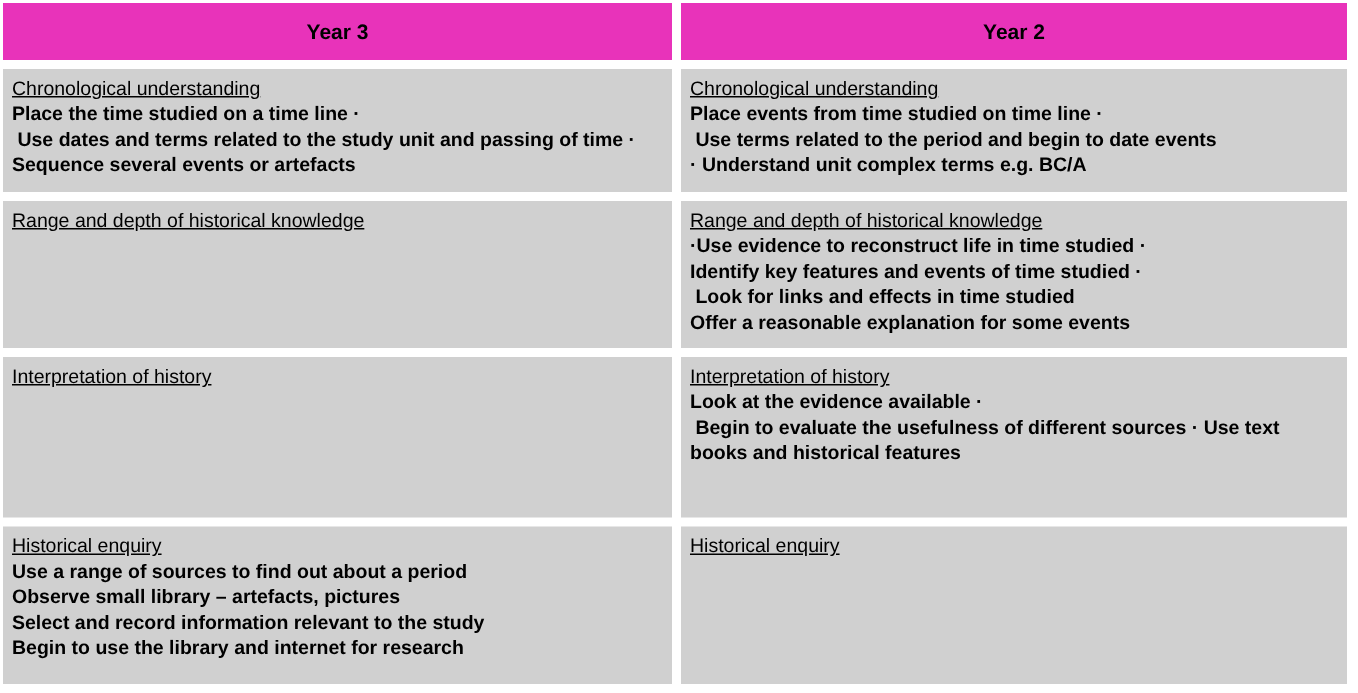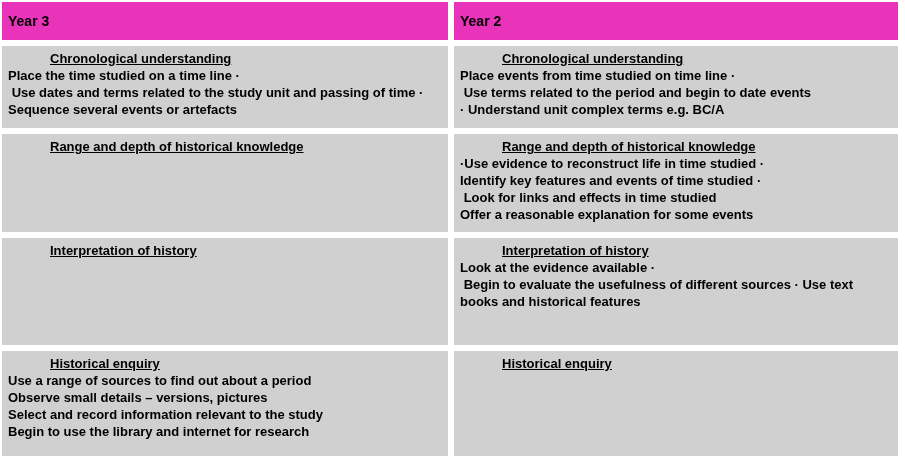--- a/index.html
+++ b/index.html
@@ -32,25 +32,25 @@
     overflow: hidden;
   }
   .header-cell {
     background: var(--header-bg, #E833BA);
     display: flex;
     align-items: center;
     padding: 0 6px;
     font-size: 14px;
     font-weight: bold;
     overflow: hidden;
+    justify-content: center;
   }
   .cell-heading {
-    font-weight: bold;
+    font-weight: normal;
     text-decoration: underline;
-    margin-left: 42px;
   }
   .cell-body {
     white-space: pre-wrap;
     font-weight: bold;
   }
 </style>
 </head>
 <body>
 
 <div class="curriculum-table">
@@ -92,21 +92,21 @@
   <div class="cell">
     <div class="cell-heading">Interpretation of history</div>
     <div class="cell-body">Look at the evidence available ·
  Begin to evaluate the usefulness of different sources · Use text
 books and historical features</div>
   </div>
 
   <div class="cell">
     <div class="cell-heading">Historical enquiry</div>
     <div class="cell-body">Use a range of sources to find out about a period
-Observe small details – versions, pictures
+Observe small library – artefacts, pictures
 Select and record information relevant to the study
 Begin to use the library and internet for research</div>
   </div>
   <div class="cell">
     <div class="cell-heading">Historical enquiry</div>
   </div>
 
 </div>
 
 </body></html>

